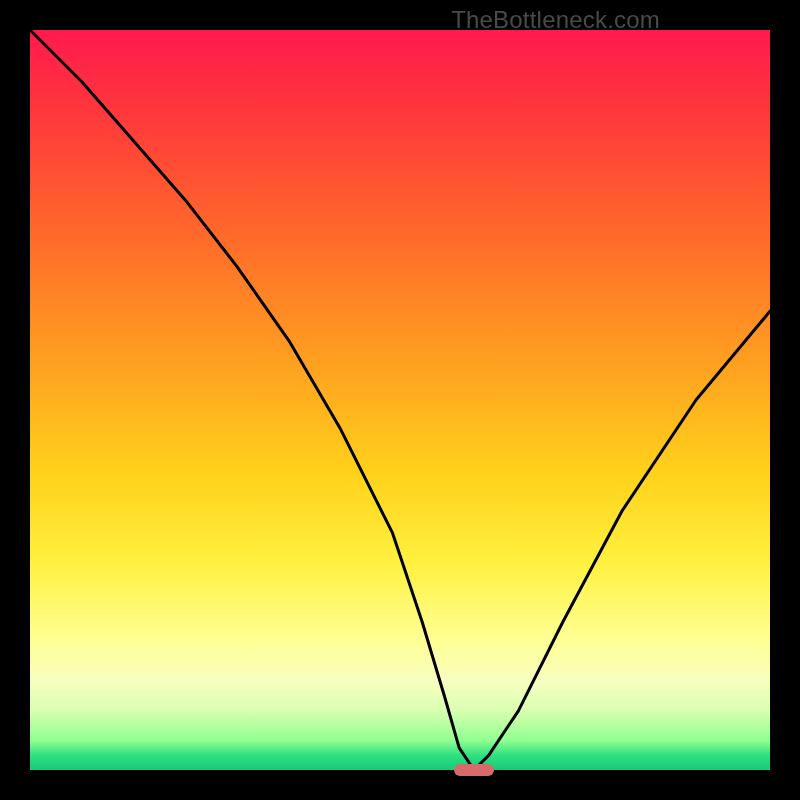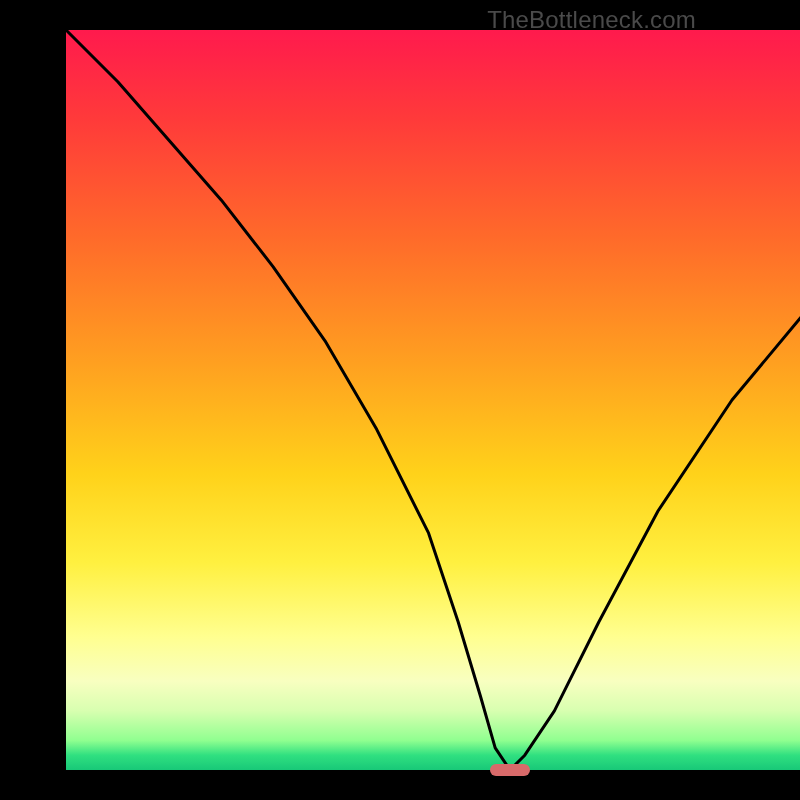--- a/index.html
+++ b/index.html
@@ -9,21 +9,20 @@
     height: 800px;
     background: #000;
     font-family: Arial, Helvetica, sans-serif;
     overflow: hidden;
   }
   .frame {
     position: relative;
     width: 672px;
     height: 800px;
     background: #000;
-    margin-left: 36px;
   }
   .plot-area {
     position: absolute;
     left: 30px;
     top: 30px;
     width: 740px;
     height: 740px;
     background: linear-gradient(to bottom,
       #ff1a4d 0%,
       #ff3a3a 12%,

